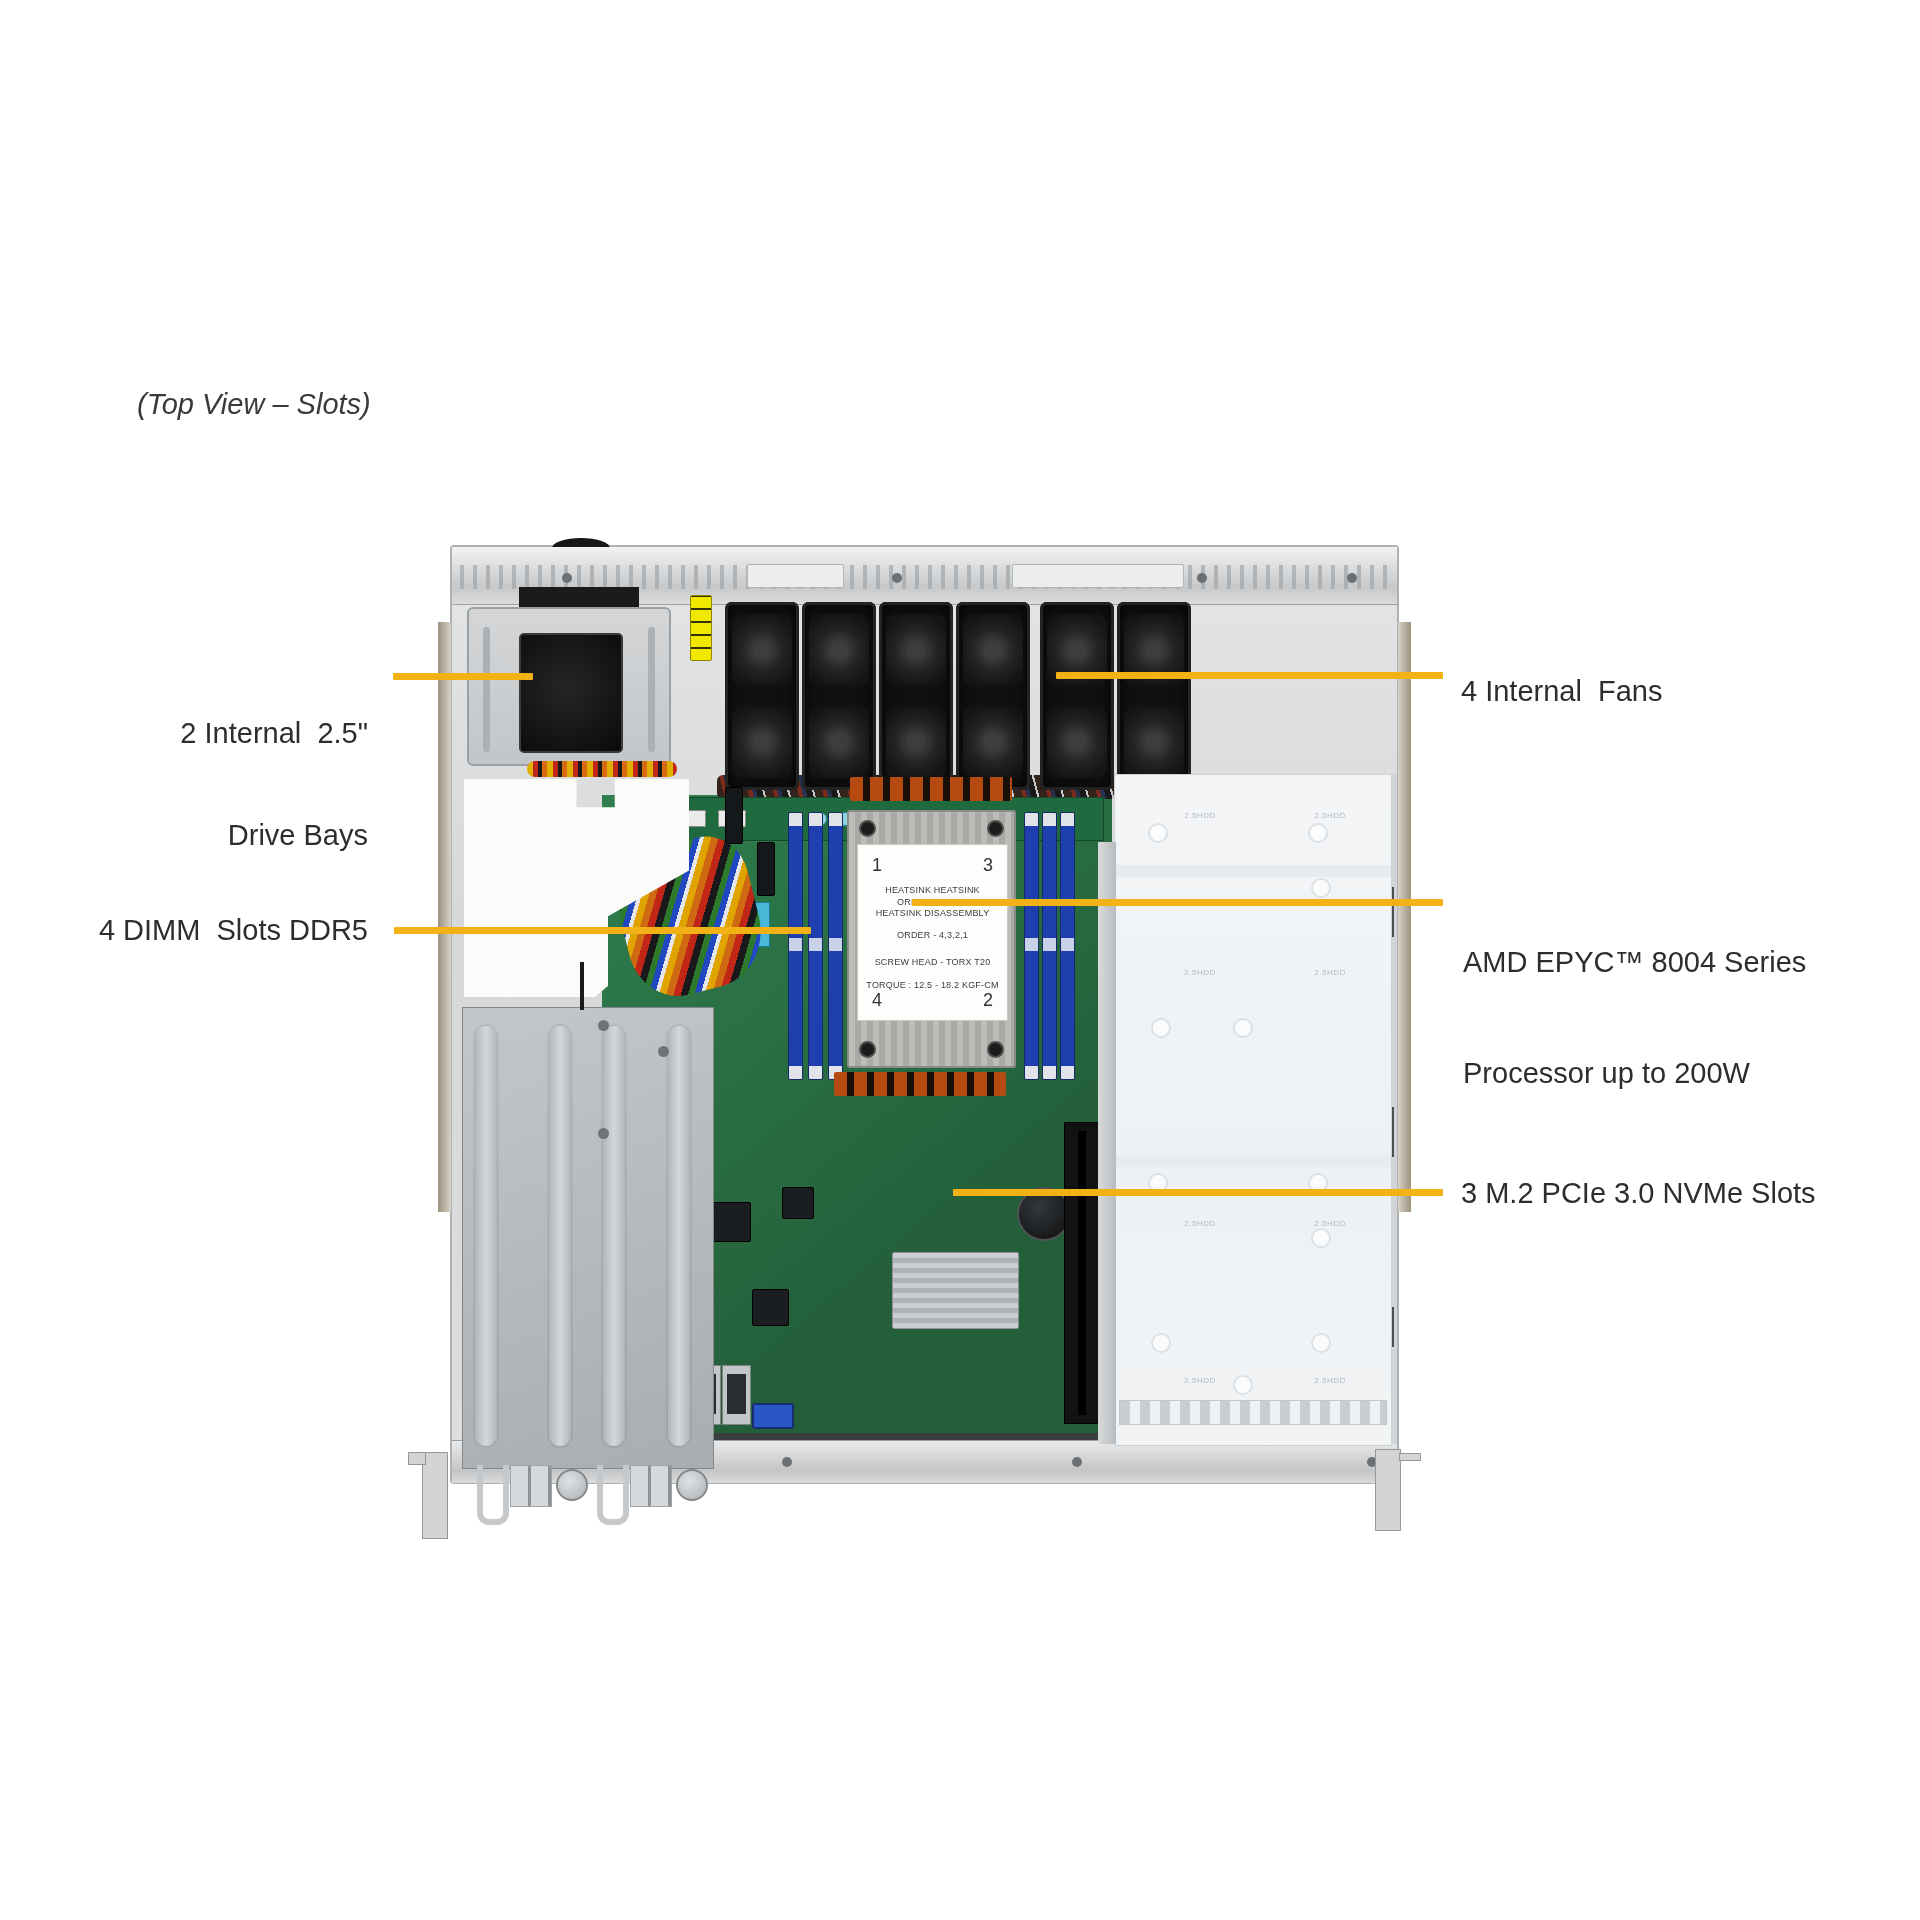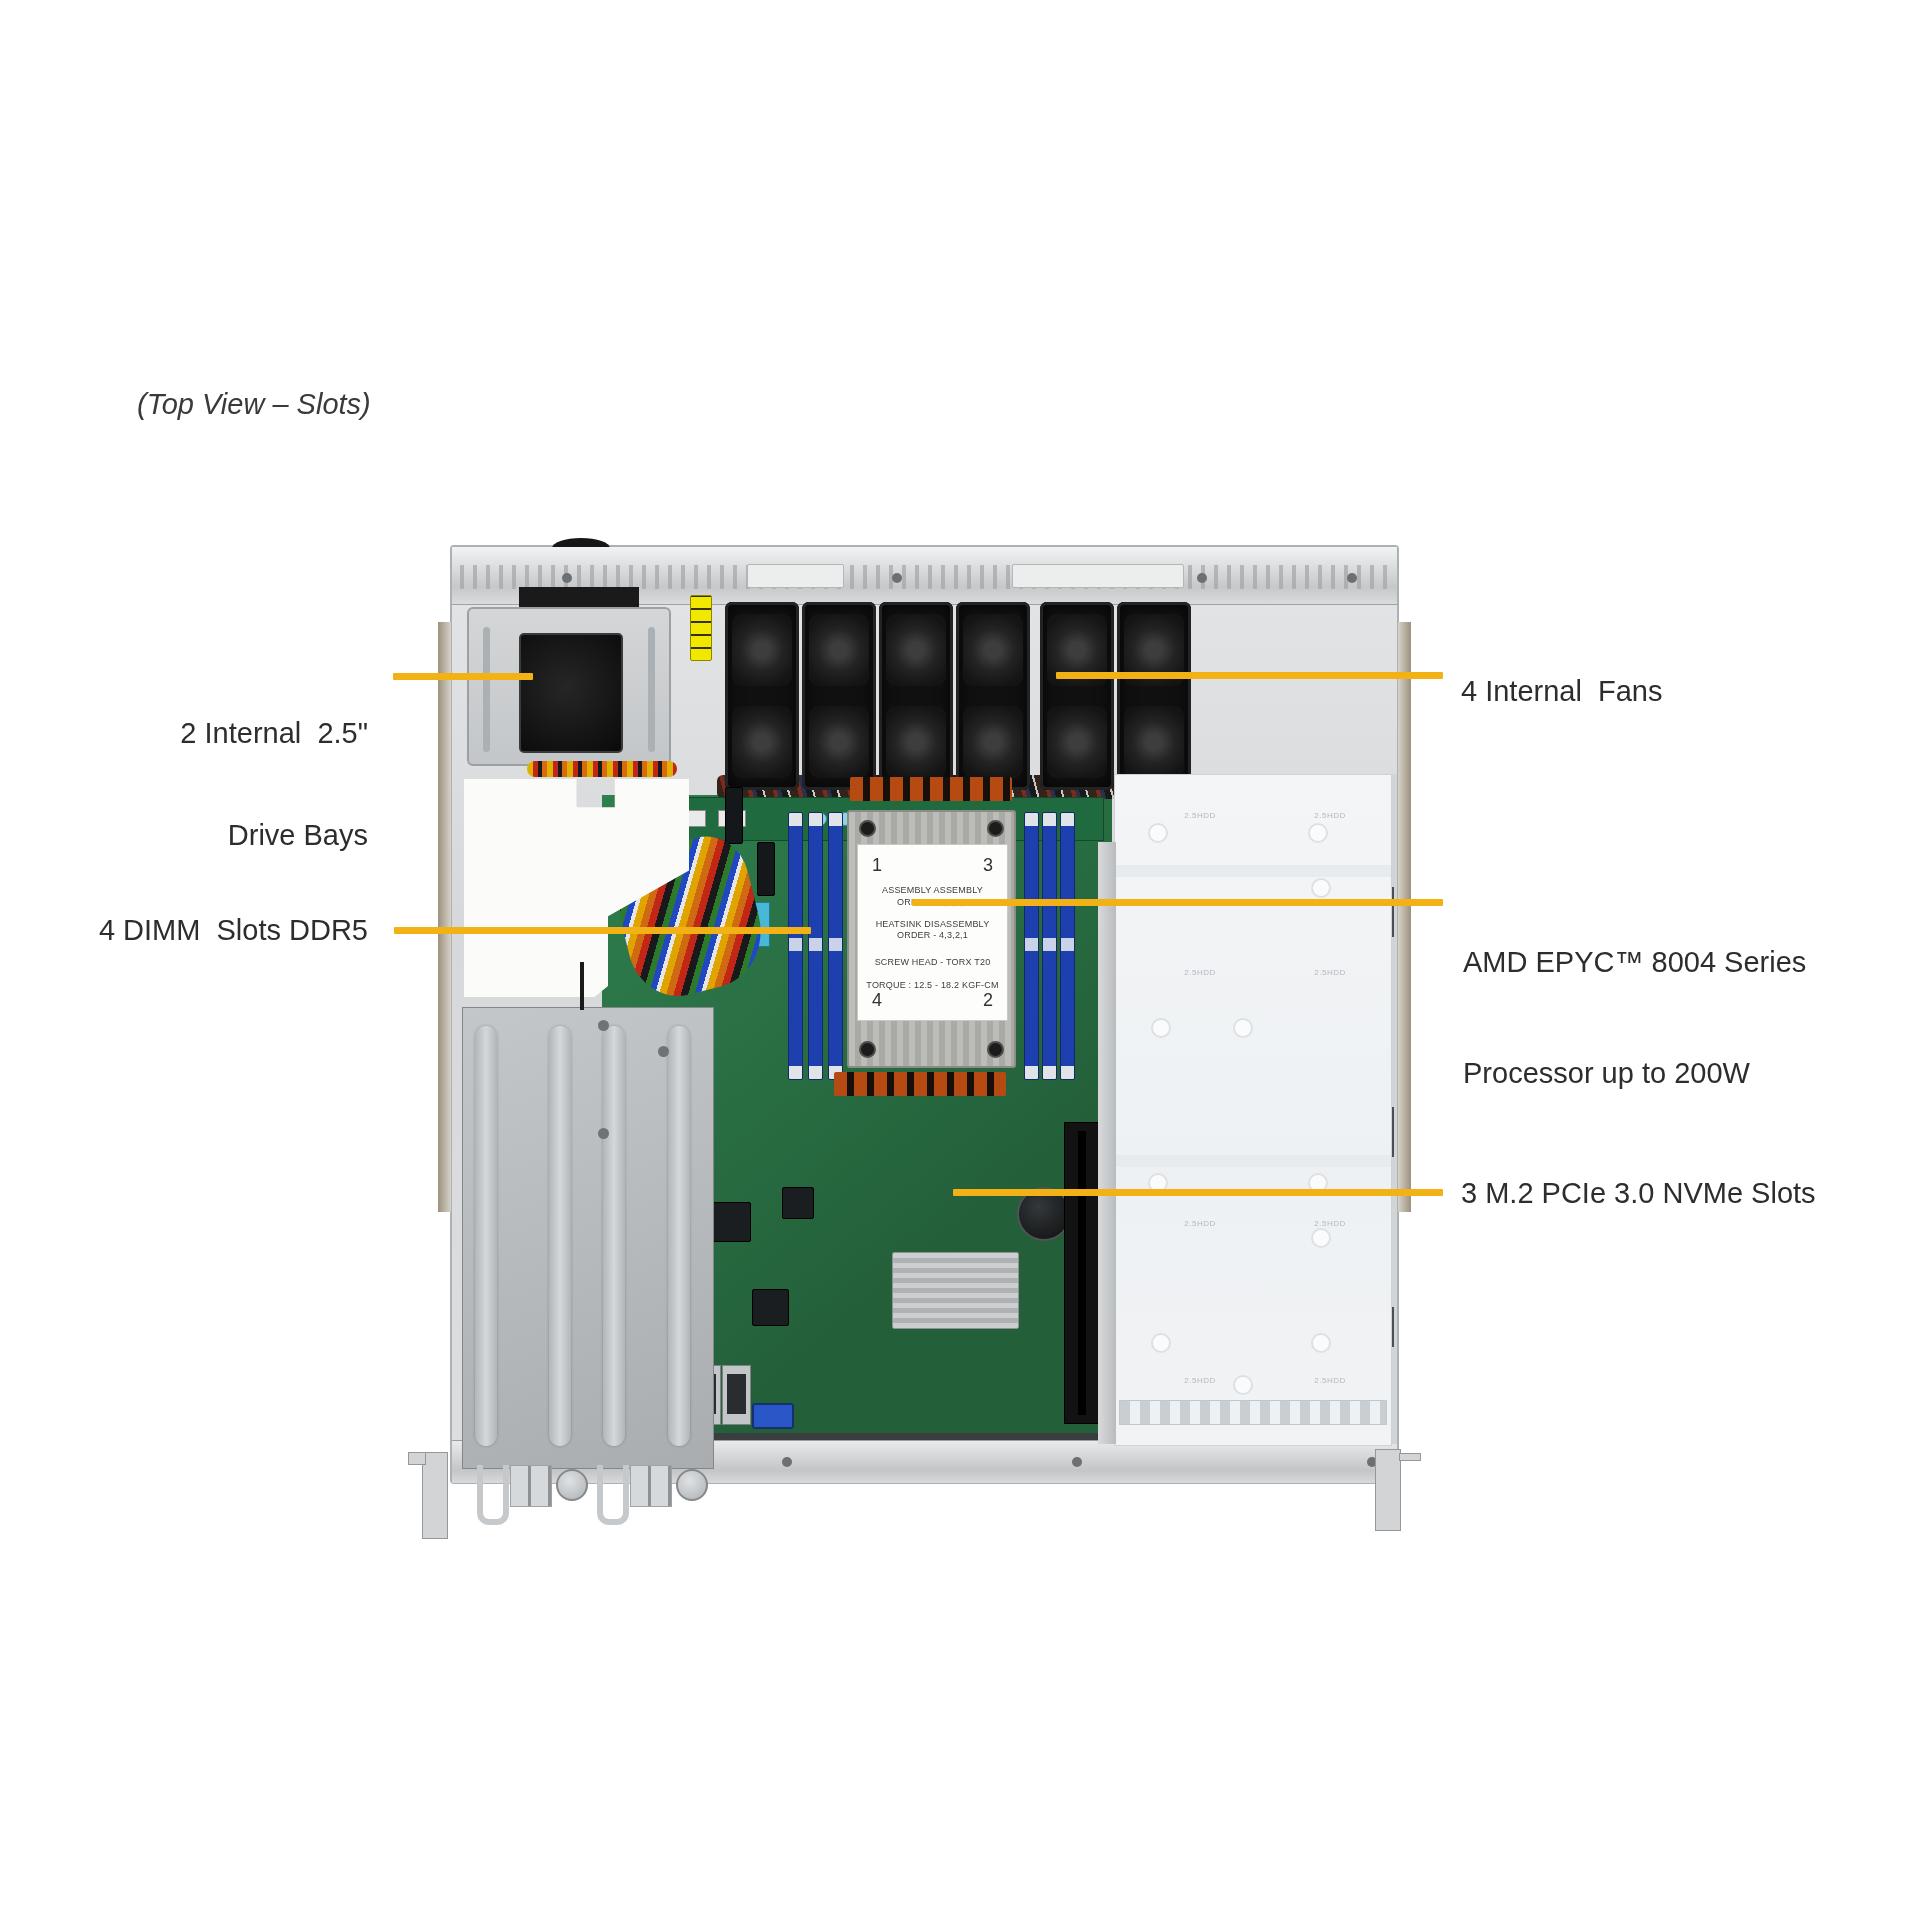--- a/index.html
+++ b/index.html
@@ -264,23 +264,23 @@
   <div class="cpu">
     <div class="torx" style="left:10px;top:8px"></div>
     <div class="torx" style="right:10px;top:8px"></div>
     <div class="torx" style="left:10px;bottom:8px"></div>
     <div class="torx" style="right:10px;bottom:8px"></div>
     <div class="hslabel">
       <div class="num" style="left:14px;top:10px">1</div>
       <div class="num" style="right:14px;top:10px">3</div>
       <div class="num" style="left:14px;top:145px">4</div>
       <div class="num" style="right:14px;top:145px">2</div>
-      <div class="tline" style="top:40px">ASSEMBLY ASSEMBLY</div>
+      <div class="tline" style="top:40px">HEATSINK HEATSINK</div>
       <div class="tline" style="top:52px">ORDER - 1,2,3,4</div>
-      <div class="tline" style="top:74px">HEATSINK DISASSEMBLY</div>
+      <div class="tline" style="top:63px">HEATSINK DISASSEMBLY</div>
       <div class="tline" style="top:85px">ORDER - 4,3,2,1</div>
       <div class="tline" style="top:112px">SCREW HEAD - TORX T20</div>
       <div class="tline" style="top:135px">TORQUE : 12.5 - 18.2 KGF-CM</div>
     </div>
   </div>
 
   <div class="chipsink"></div>
   <div class="chip" style="left:160px;top:690px;width:60px;height:70px"></div>
   <div class="chip" style="left:255px;top:655px;width:42px;height:38px"></div>
   <div class="chip" style="left:330px;top:640px;width:30px;height:30px"></div>

